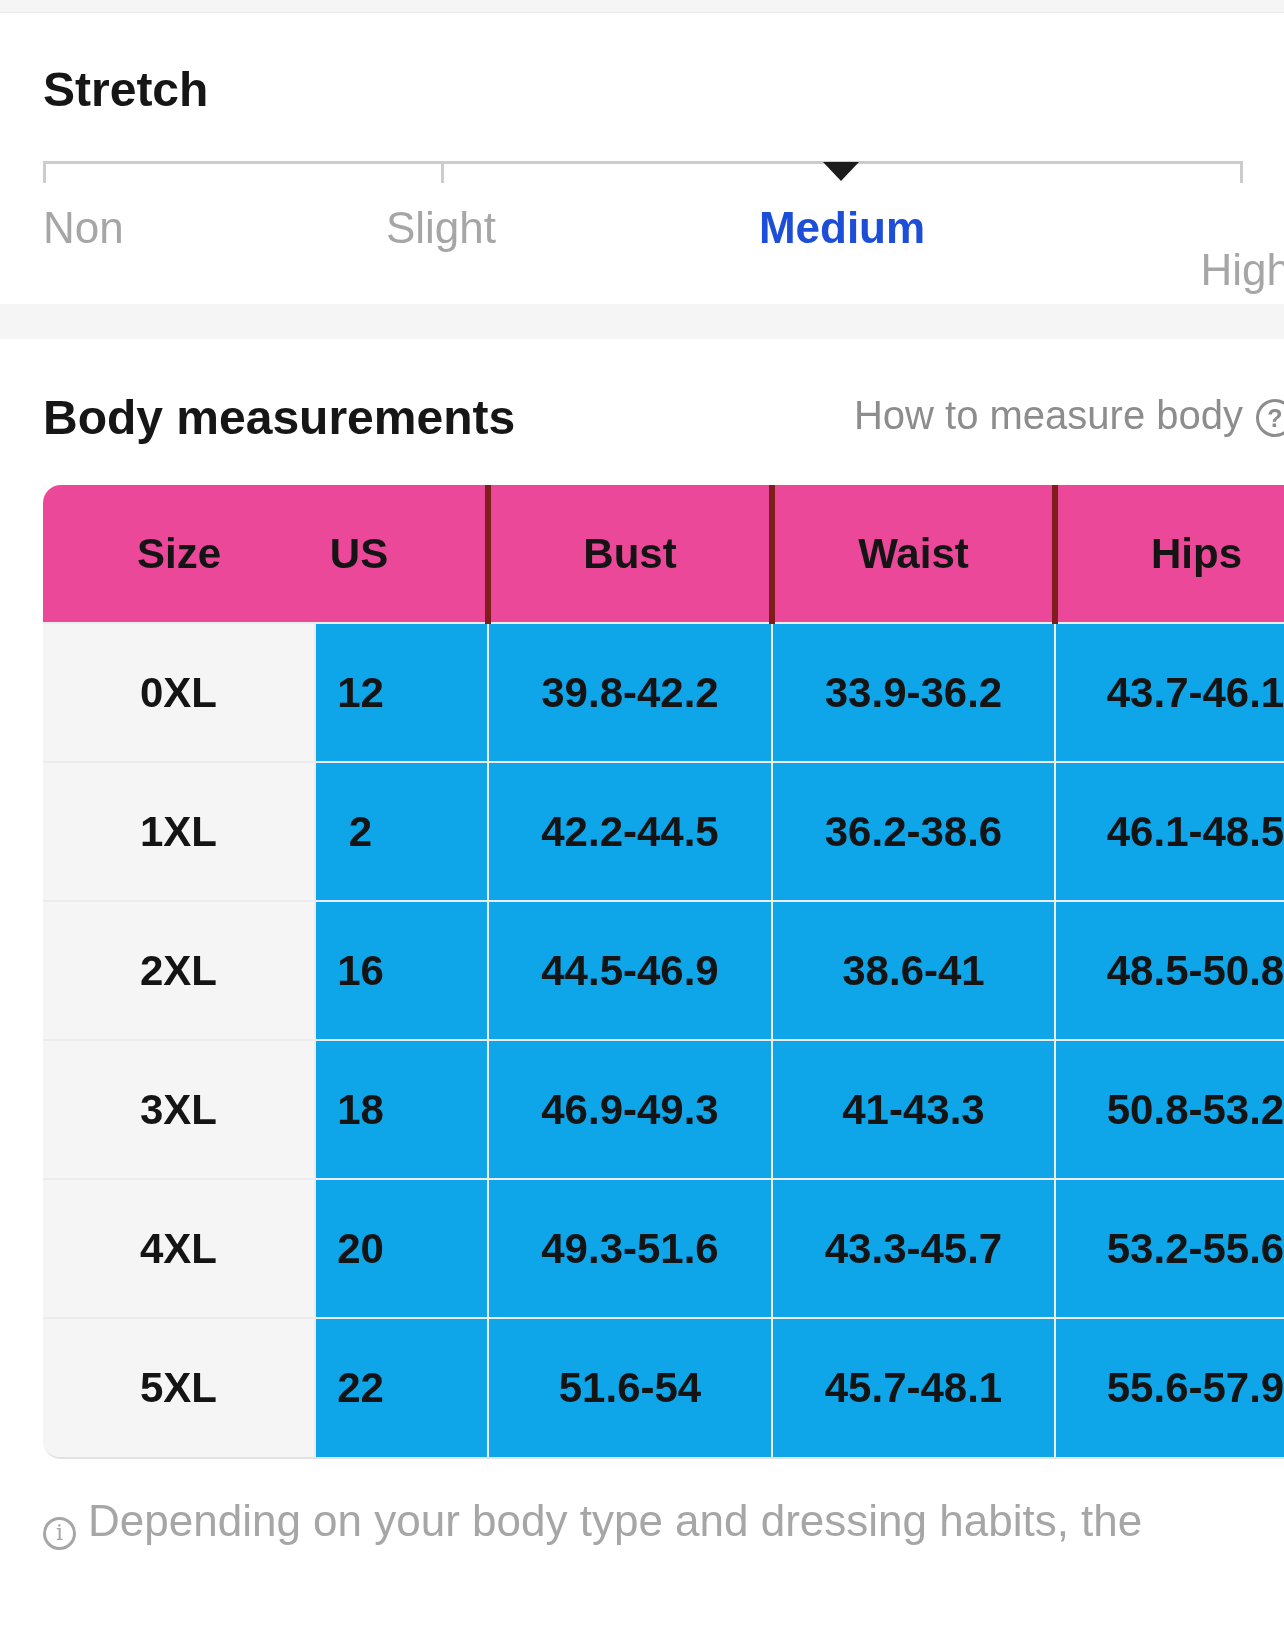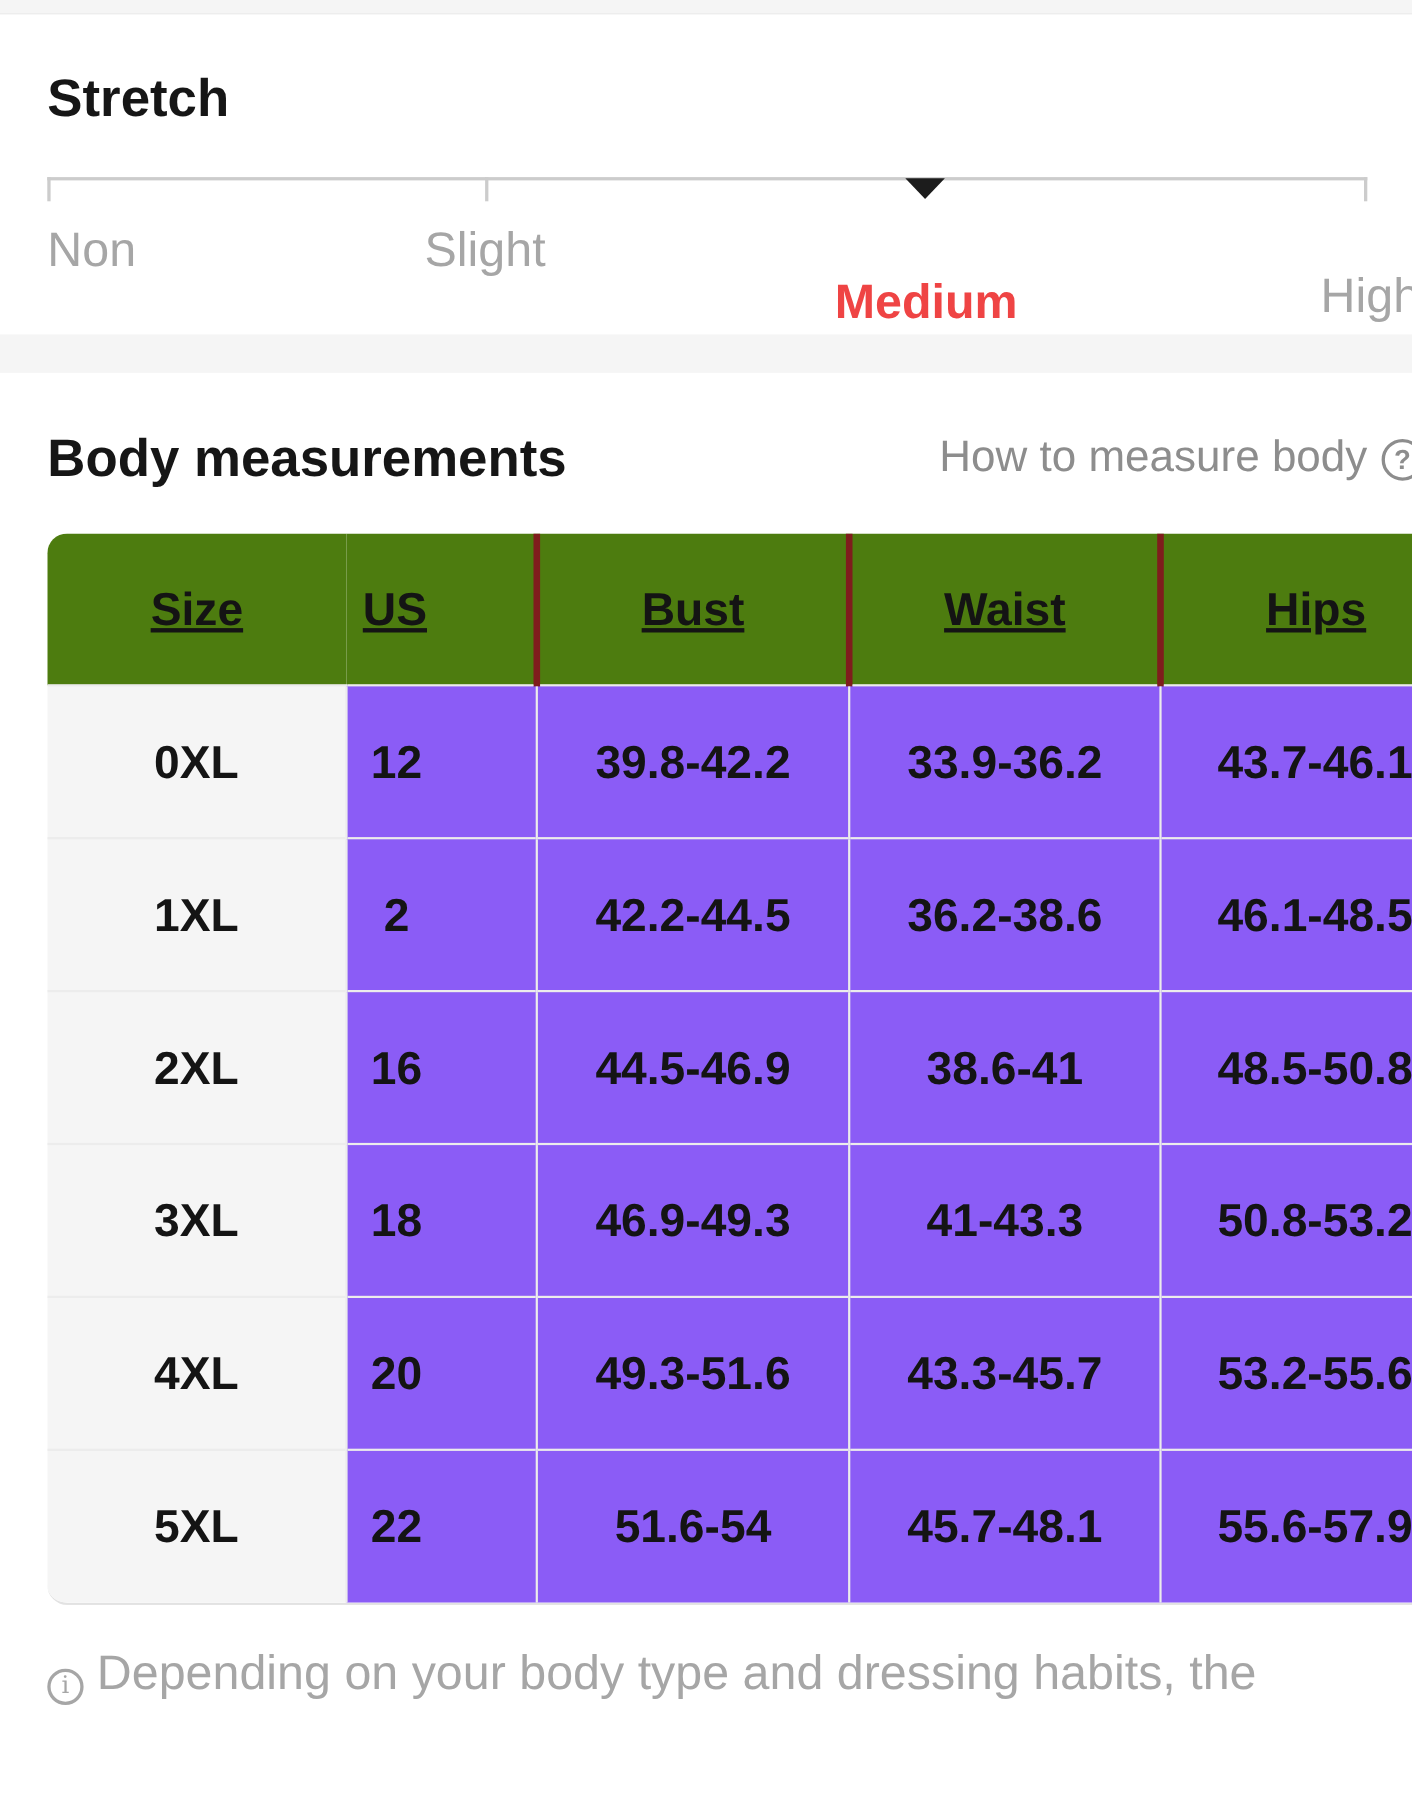--- a/index.html
+++ b/index.html
@@ -16,40 +16,40 @@
   .tick-left{left:43px;}
   .tick-mid{left:441px;}
   .tick-right{left:1240px;}
   .slider-marker{position:absolute;left:823px;top:162px;width:0;height:0;
     border-left:18px solid transparent;border-right:18px solid transparent;border-top:19px solid #1c1c1c;}
   .level{position:absolute;top:206px;font-size:44px;line-height:44px;color:#a6a6a6;white-space:nowrap;}
   .level-0{left:43px;}
   .level-1{left:441px;transform:translateX(-50%);}
   .level-2{left:842px;transform:translateX(-50%);}
   .level-3{right:41px;margin-top:42px;}
-  .level.active{color:#ef4444;font-weight:bold;margin-top:47px;}
+  .level.active{color:#1d4ed8;font-weight:bold;}
   
   .section-band{position:absolute;left:0;top:304px;width:1284px;height:35px;background:#f5f5f5;}
   
   .bm-title{position:absolute;left:43px;top:393px;font-size:48px;font-weight:bold;line-height:50px;color:#161616;}
   .how-to{position:absolute;right:38px;top:393px;display:flex;align-items:flex-end;gap:13px;
     font-size:40px;line-height:44px;color:#8d8d8d;cursor:pointer;}
   .help-circle{display:flex;align-items:center;justify-content:center;width:38px;height:38px;
     border:3px solid #8d8d8d;border-radius:50%;box-sizing:border-box;
     font-size:25px;font-weight:bold;color:#8d8d8d;line-height:1;}
   
   .table-clip{position:absolute;left:43px;top:485px;width:1241px;height:974px;overflow:hidden;
     border-radius:18px 0 0 18px;border-bottom:2px solid #e2e2e2;box-sizing:border-box;background:#fff;}
   table{border-collapse:collapse;table-layout:fixed;width:1292px;}
   col.c-size{width:272px;} col.c-us{width:173px;} col.c-bust{width:284px;} col.c-waist{width:283px;} col.c-hips{width:280px;}
   th,td{padding:0;font-size:42px;font-weight:bold;color:#141414;text-align:center;vertical-align:middle;}
   thead tr{height:138px;}
-  thead th{background:#4d7c0f;text-decoration:underline;}
+  thead th{background:#ec4899;}
   tbody tr{height:139px;}
-  tbody td{border-top:2px solid #ececec;background:#8b5cf6;}
+  tbody td{border-top:2px solid #ececec;background:#0ea5e9;}
   td.col-size{background:#f5f5f5;}
   td.col-us,td.col-bust,td.col-waist,td.col-hips{border-left:2px solid #ececec;}
   th.col-bust,th.col-waist,th.col-hips{border-left:6px solid #7f1d1d;}
   th.col-us,td.col-us{padding-right:82px;}
   
   .footer-note{position:absolute;left:43px;top:1494px;width:1190px;
     font-size:44px;line-height:53px;color:#a6a6a6;}
   .info-circle{display:inline-flex;align-items:center;justify-content:center;width:33px;height:33px;
     border:3px solid #a6a6a6;border-radius:50%;box-sizing:border-box;margin-right:12px;vertical-align:-4px;
     font-family:"DejaVu Serif",serif;font-size:22px;line-height:1;color:#a6a6a6;}

